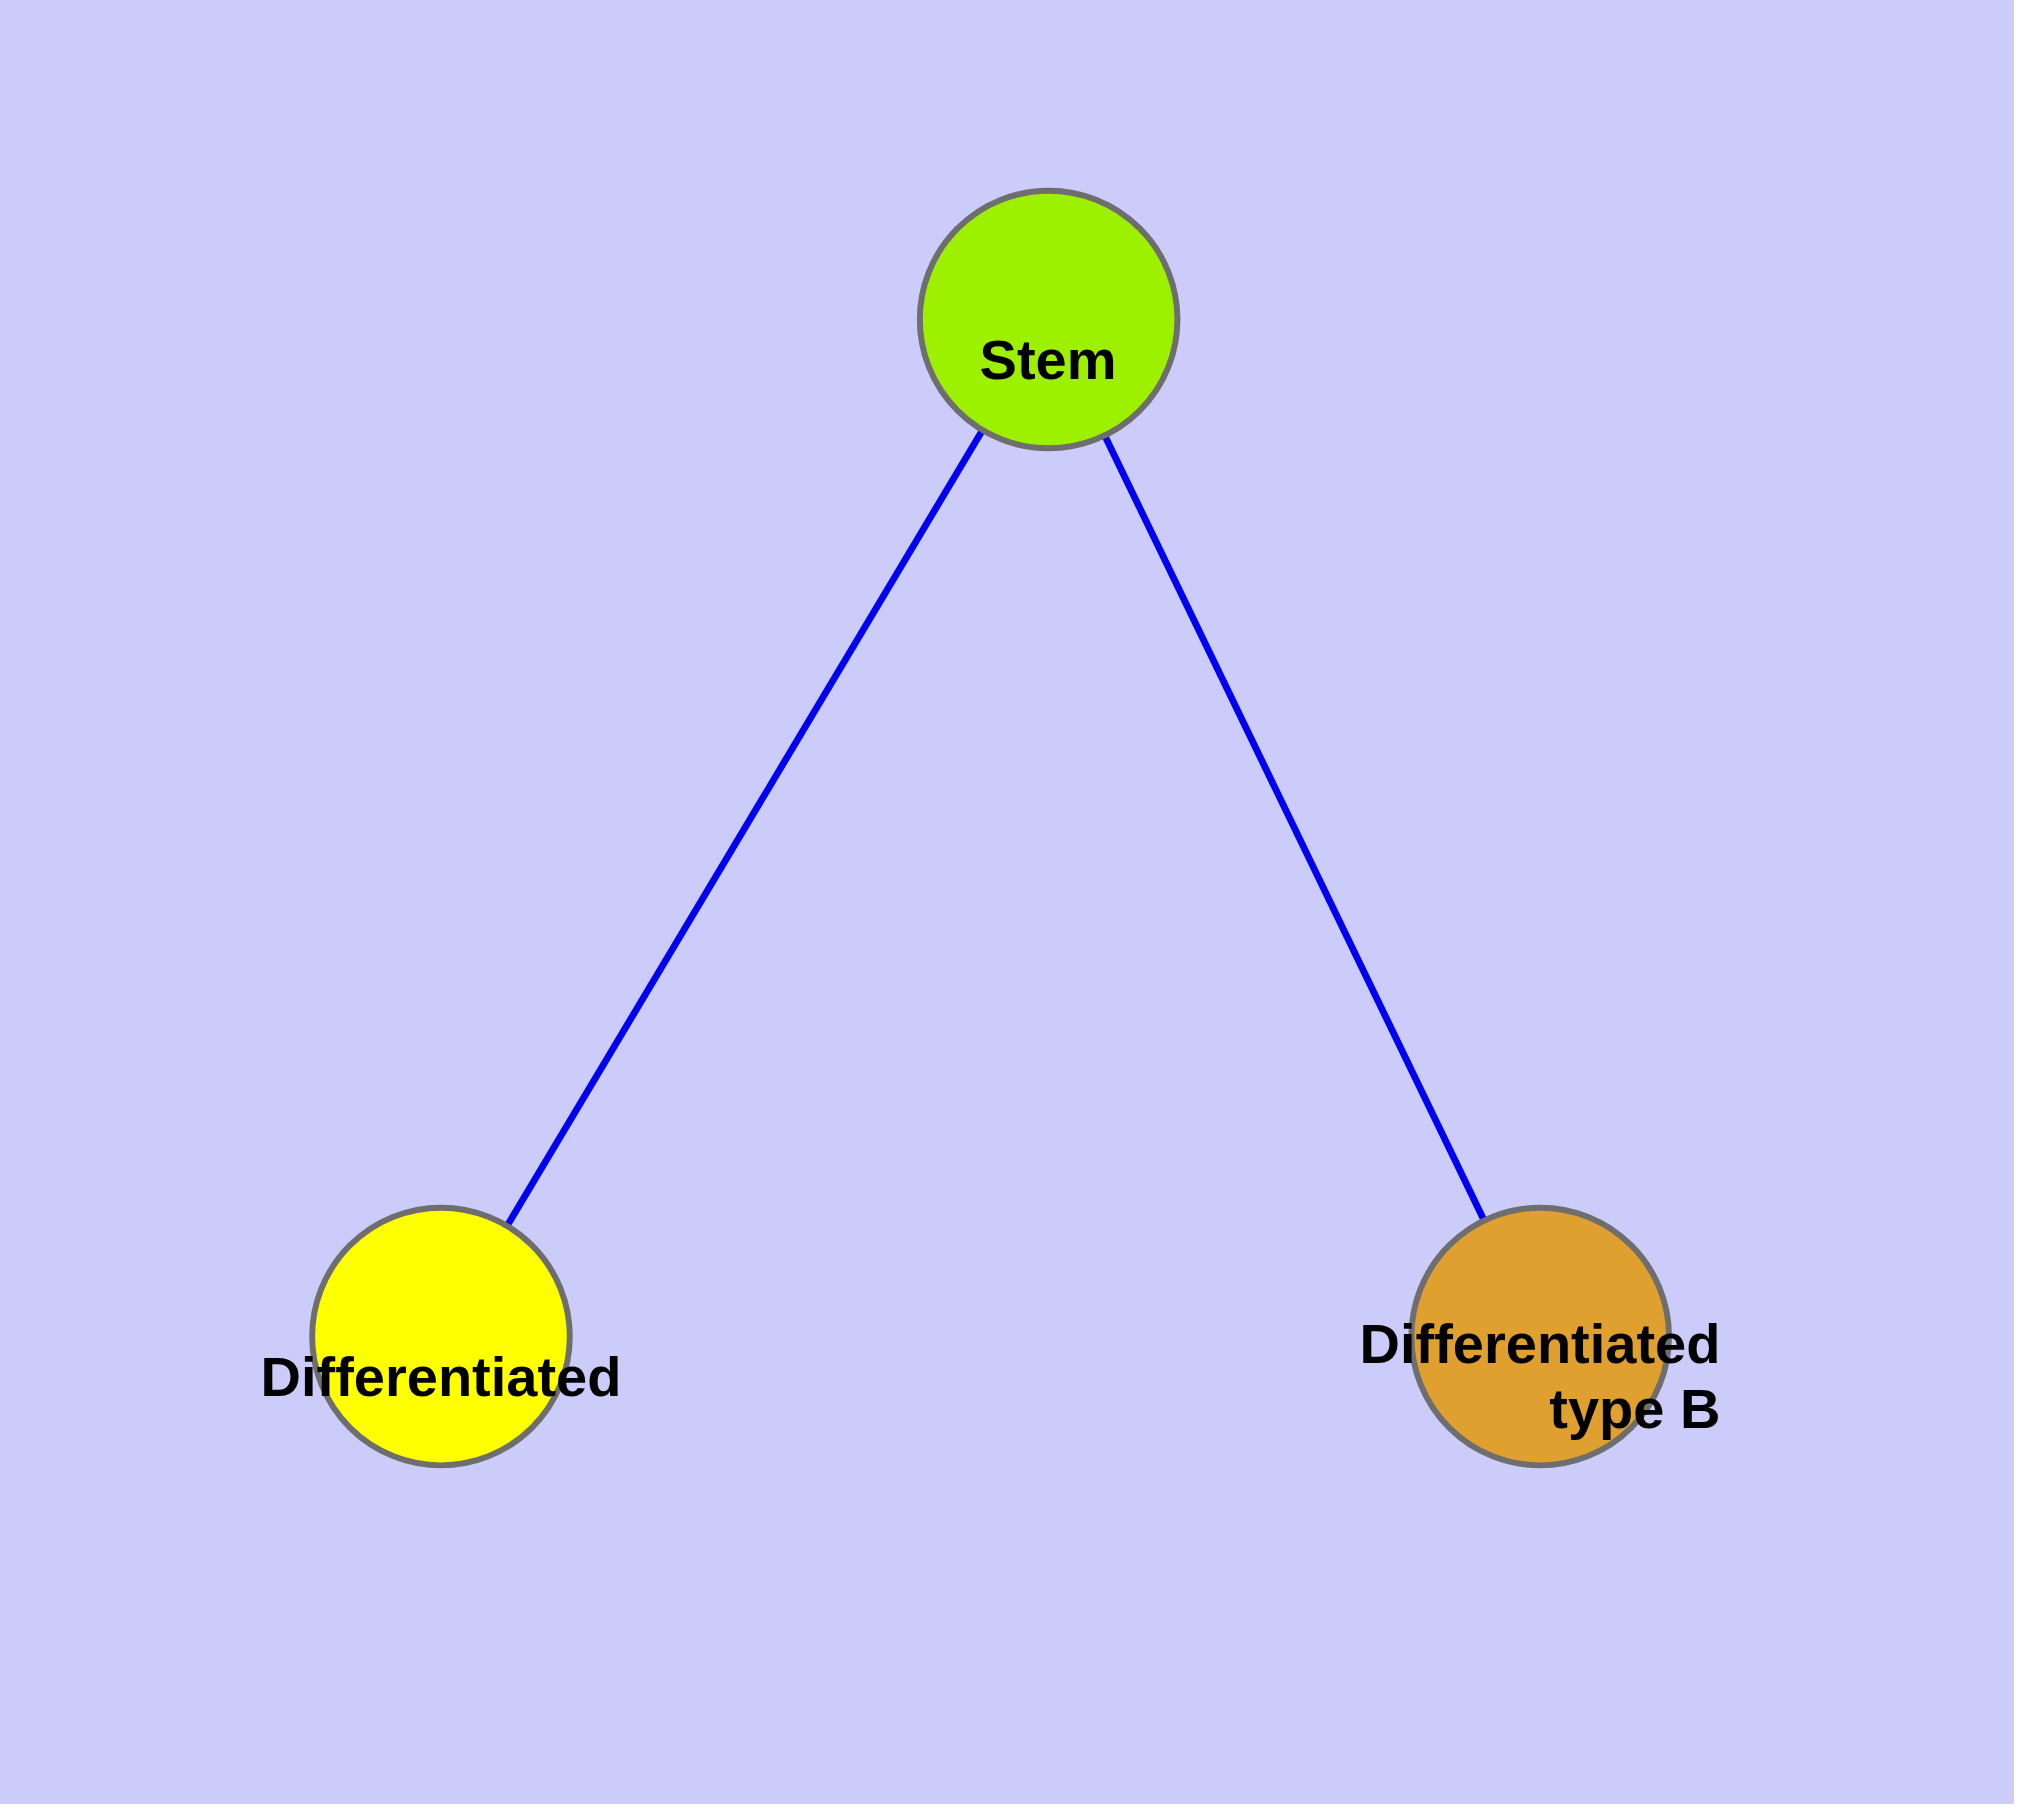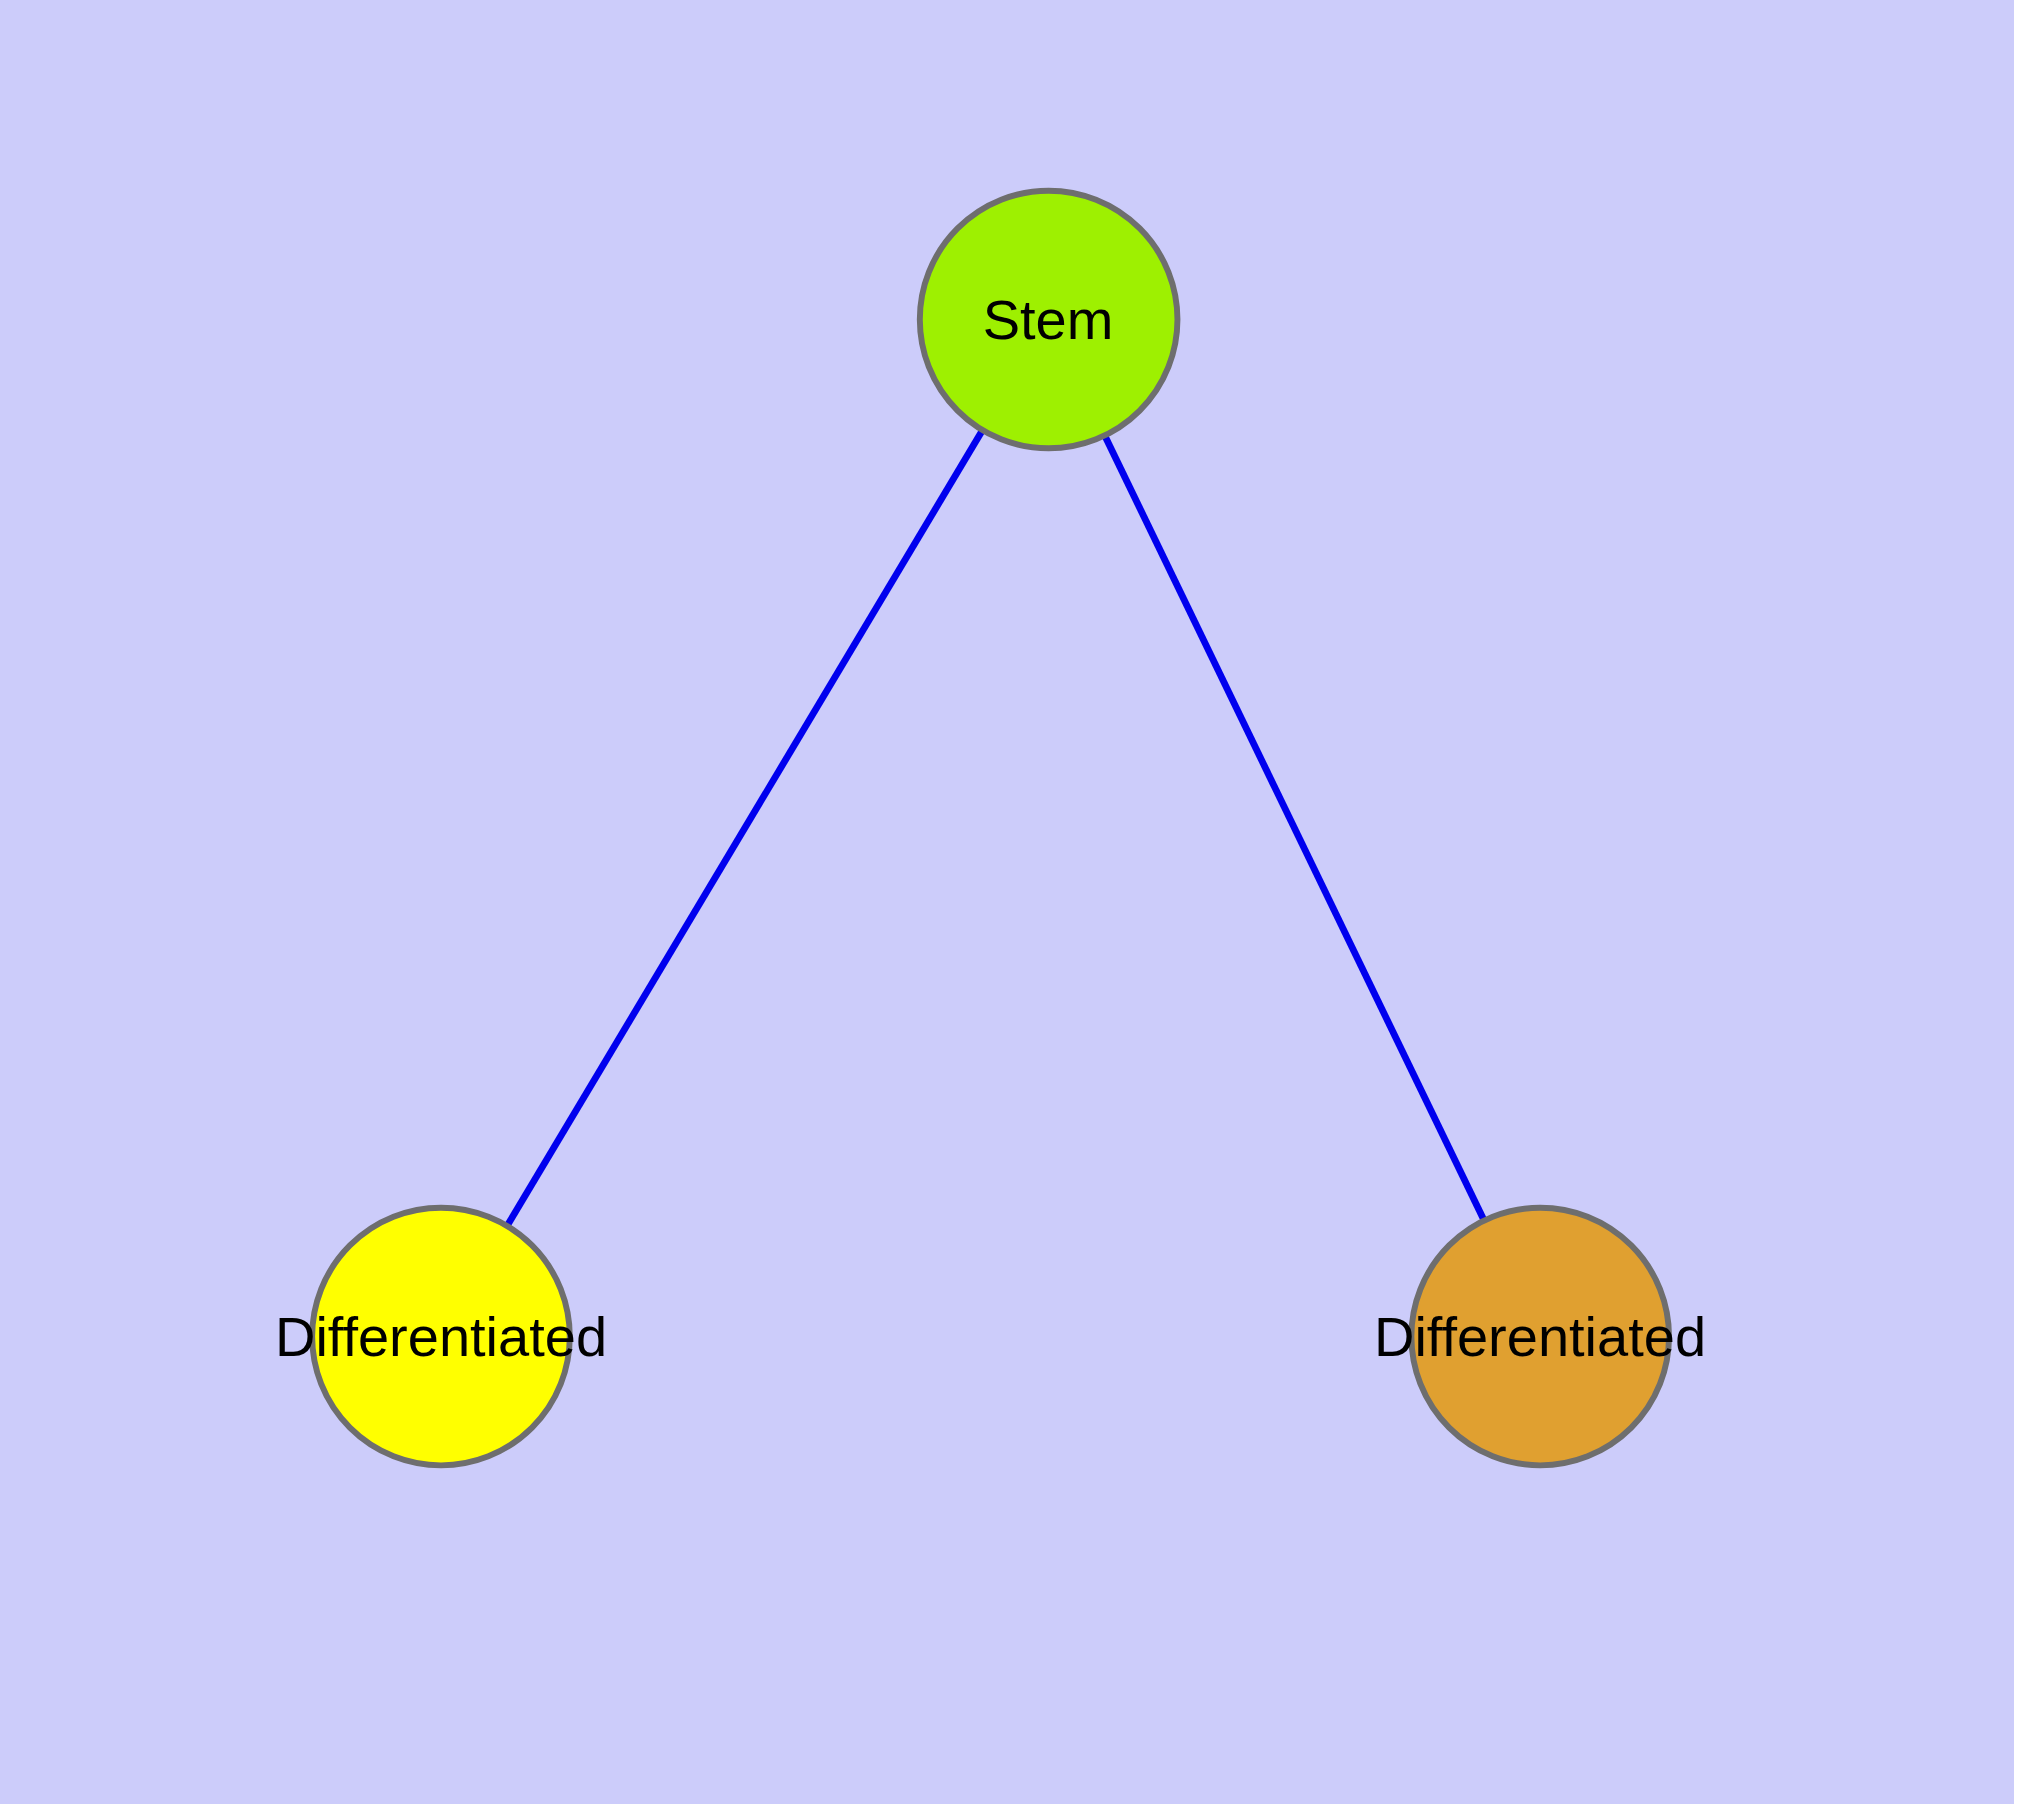--- a/index.html
+++ b/index.html
@@ -36,27 +36,28 @@
     stroke-width: 7;
   }
   .edge-line {
     stroke: #0000ee;
     stroke-width: 8;
     stroke-linecap: butt;
   }
   .node-label {
     position: absolute;
     color: #000000;
-    font-weight: normal;
+    font-weight: bold;
     font-family: "Liberation Sans", sans-serif;
     text-align: right;
     white-space: nowrap;
     line-height: 1.16;
     transform: translate(-50%, -50%);
     pointer-events: none;
+    margin-top: 40px;
   }
 </style>
 </head>
 <body>
 
 <div id="canvas">
 
   <div id="plot-area"></div>
 
   <svg id="graph-svg" viewBox="0 0 2384 2138" xmlns="http://www.w3.org/2000/svg">
@@ -73,17 +74,18 @@
 
   <div id="labels-layer">
       <div class="node-label" style="left: 1048px; top: 320px; font-size: 56px; color: rgb(0, 0, 0);">
         <div>Stem</div>
       </div>
       <div class="node-label" style="left: 441px; top: 1337px; font-size: 56px; color: rgb(0, 0, 0);">
         <div>Differentiated</div>
       </div>
       <div class="node-label" style="left: 1540px; top: 1337px; font-size: 56px; color: rgb(0, 0, 0);">
         <div>Differentiated</div>
+        <div>type B</div>
       </div>
     </div>
 
 </div>
 
 
 </body></html>

